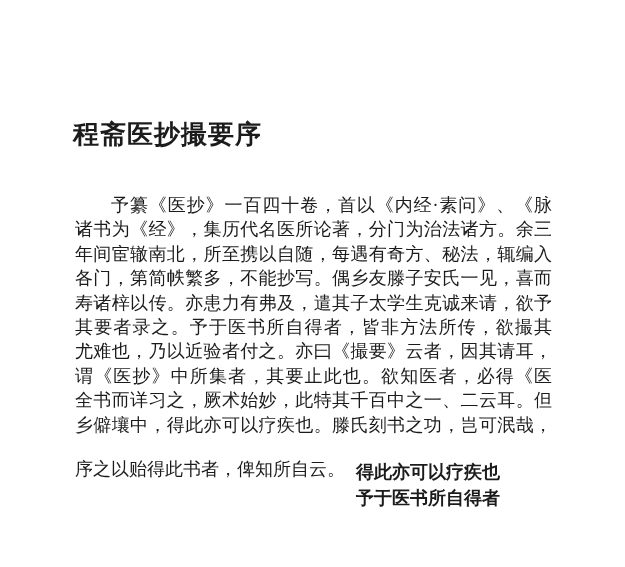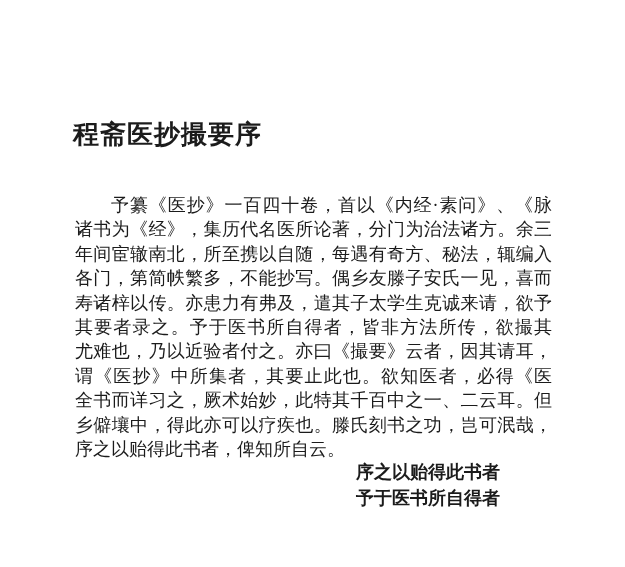--- a/index.html
+++ b/index.html
@@ -38,20 +38,21 @@
     text-align-last: justify;
     height: 24.4px;
     overflow: hidden;
   }
   .body-line.first {
     text-indent: 36px;
   }
   .body-line.last {
     text-align: left;
     text-align-last: left;
+    margin-top: 20px;
   }
   .signature {
     position: absolute;
     left: 75px;
     top: 459px;
     width: 425px;
     text-align: right;
     font-weight: 700;
     font-size: 18px;
     line-height: 26px;
@@ -75,17 +76,17 @@
     <div class="body-line">寿诸梓以传。亦患力有弗及，遣其子太学生克诚来请，欲予撮</div>
     <div class="body-line">其要者录之。予于医书所自得者，皆非方法所传，欲撮其要，</div>
     <div class="body-line">尤难也，乃以近验者付之。亦曰《撮要》云者，因其请耳，非</div>
     <div class="body-line">谓《医抄》中所集者，其要止此也。欲知医者，必得《医抄》</div>
     <div class="body-line">全书而详习之，厥术始妙，此特其千百中之一、二云耳。但穷</div>
     <div class="body-line">乡僻壤中，得此亦可以疗疾也。滕氏刻书之功，岂可泯哉，故</div>
     <div class="body-line last">序之以贻得此书者，俾知所自云。</div>
   </div>
 
   <div class="signature">
-    <div class="sig-line">序之以贻得此书者</div>
+    <div class="sig-line">得此亦可以疗疾也</div>
     <div class="sig-line">予于医书所自得者</div>
   </div>
 
 </div>
 
 </body></html>

